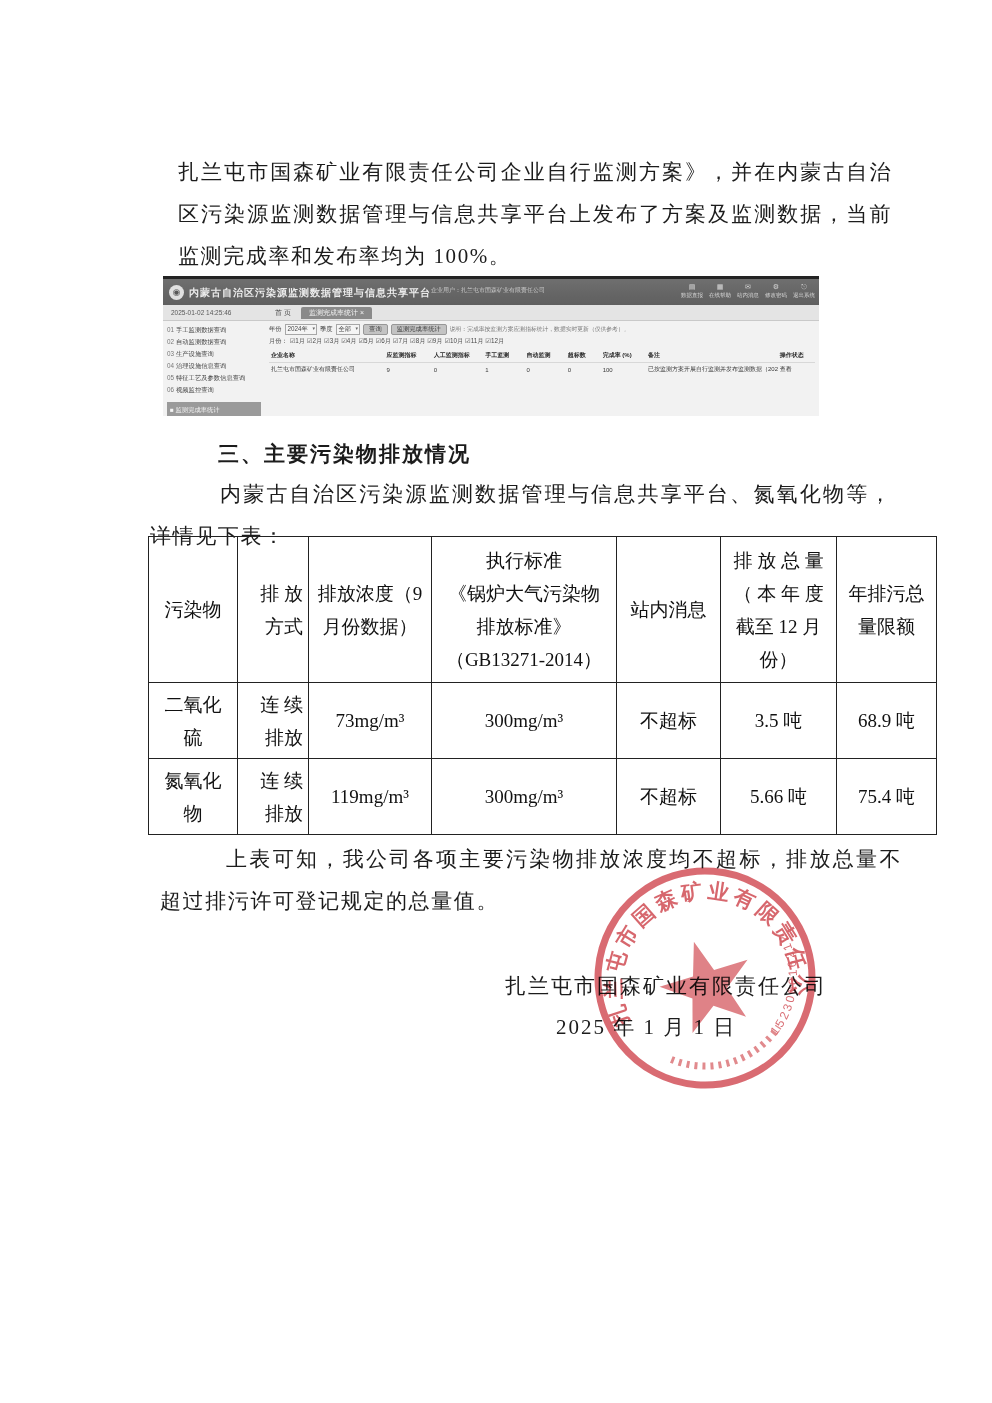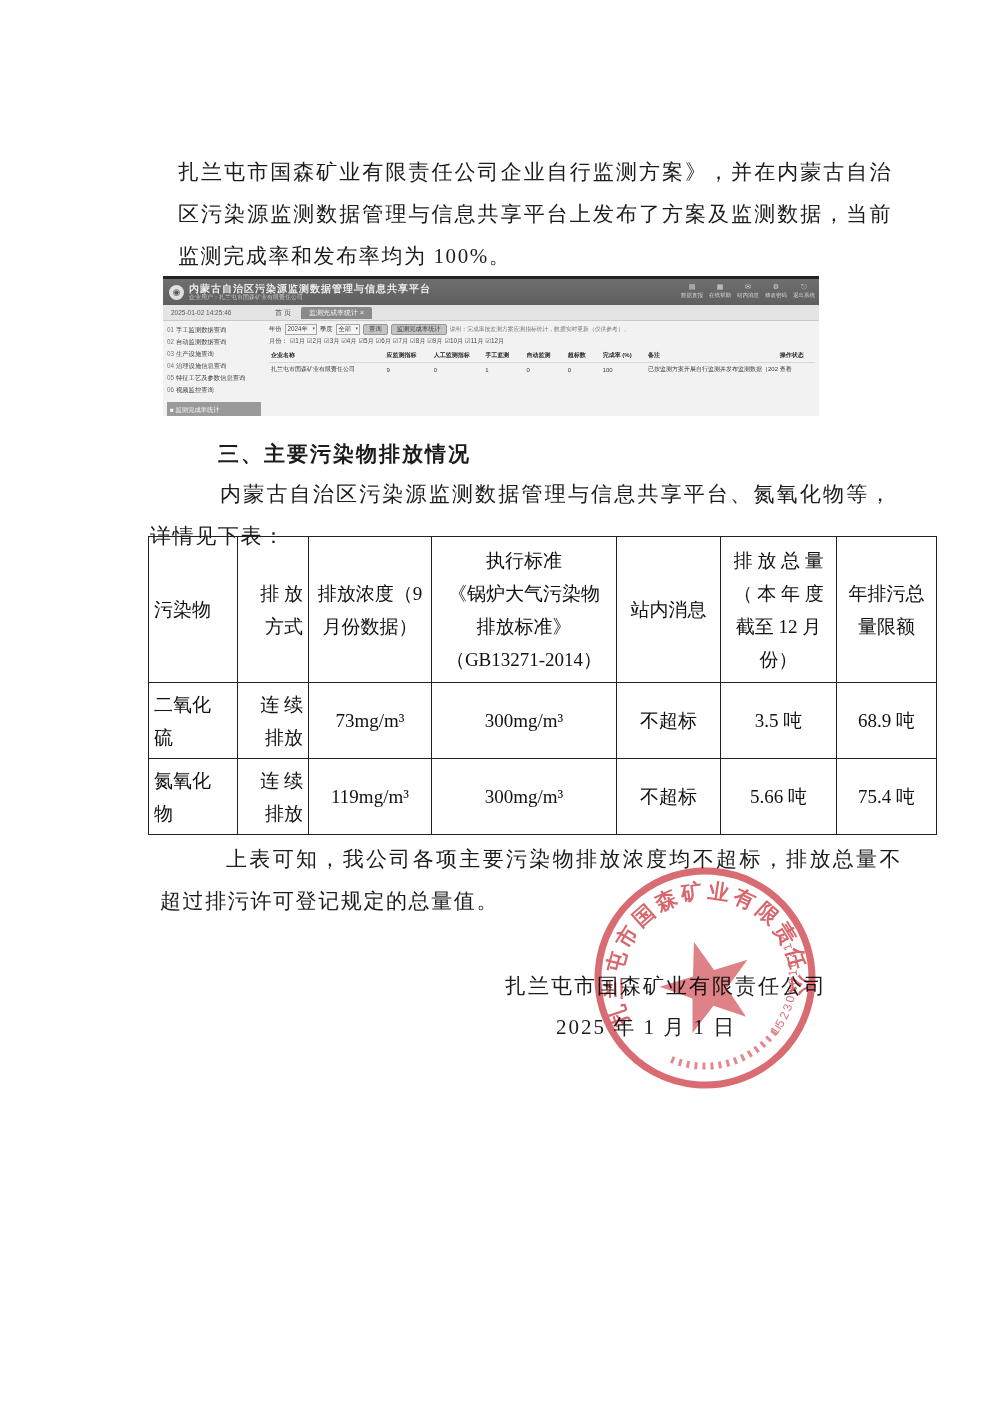--- a/index.html
+++ b/index.html
@@ -19,40 +19,40 @@
        letter-spacing:2px;}
   .sig-company{top:972px;}
   .sig-date{top:1013px;left:420px;width:452px;}
 
   
   table.emis{position:absolute;left:148px;top:536px;border-collapse:collapse;
              table-layout:fixed;width:741px;font-size:19px;color:#111;}
   table.emis td,table.emis th{border:1.5px solid #222;white-space:pre-line;
              line-height:33px;padding:4px 5px;font-weight:normal;vertical-align:middle;}
   table.emis th{text-align:center;}
-  table.emis .c1{width:78px;text-align:left;}
+  table.emis .c1{width:78px;text-align:center;}
   table.emis .c2{width:60px;text-align:right;}
   table.emis .c3{width:112px;text-align:center;}
   table.emis .c4{width:174px;text-align:center;}
   table.emis .c5{width:93px;text-align:center;}
   table.emis .c6{width:105px;text-align:center;}
   table.emis .c7{width:89px;text-align:center;}
   table.emis thead tr{height:146px;}
   table.emis tbody tr{height:76px;}
 
   
   .shot{position:absolute;left:163px;top:276px;width:656px;height:137px;
         background:#fcfcfc;border-top:3px solid #1b1b1b;overflow:hidden;
         font-family:"Liberation Sans","DejaVu Sans",sans-serif;
         filter:blur(0.35px) contrast(.92);color:#333;}
   .shot-header{height:26px;background:linear-gradient(#6d6d6d,#5c5c5c);color:#eee;
         display:flex;align-items:center;padding:0 6px;position:relative;}
   .shot-logo{width:15px;height:15px;border-radius:50%;background:#e8e8e8;color:#555;
         font-size:9px;line-height:15px;text-align:center;margin-right:5px;flex:0 0 auto;}
-  .shot-titlewrap{display:flex;flex-direction:column;line-height:1.1;}
+  .shot-titlewrap{display:flex;flex-direction:row;line-height:1.1;}
   .shot-title{font-size:10px;font-weight:bold;letter-spacing:1px;color:#f4f4f4;}
   .shot-subtitle{font-size:6px;color:#cfcfcf;}
   .shot-navicons{position:absolute;right:4px;top:3px;display:flex;gap:6px;}
   .shot-navitem{font-size:5.5px;color:#ddd;text-align:center;line-height:1.4;}
   .shot-navitem .g{display:block;font-size:7px;}
   .shot-tabs{height:15px;background:#ededed;border-bottom:1px solid #cfcfcf;
         display:flex;align-items:center;font-size:7px;color:#444;}
   .shot-dt{width:96px;padding-left:8px;font-size:6.5px;color:#555;}
   .shot-tab{padding:1px 8px;margin-right:2px;}
   .shot-tab.active{background:#8b8b8b;color:#fff;border-radius:2px 2px 0 0;}

